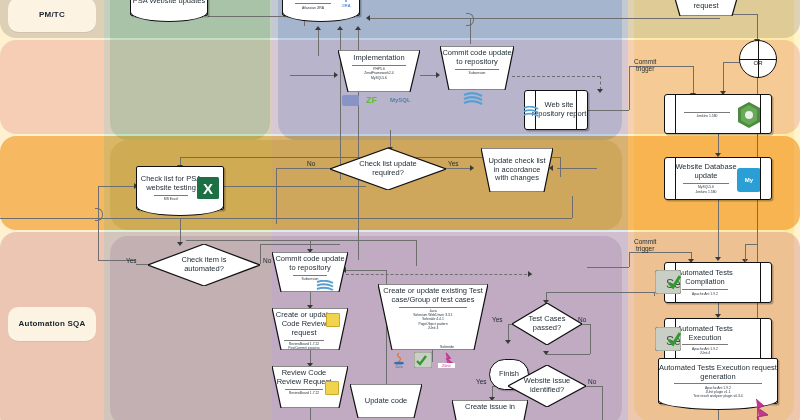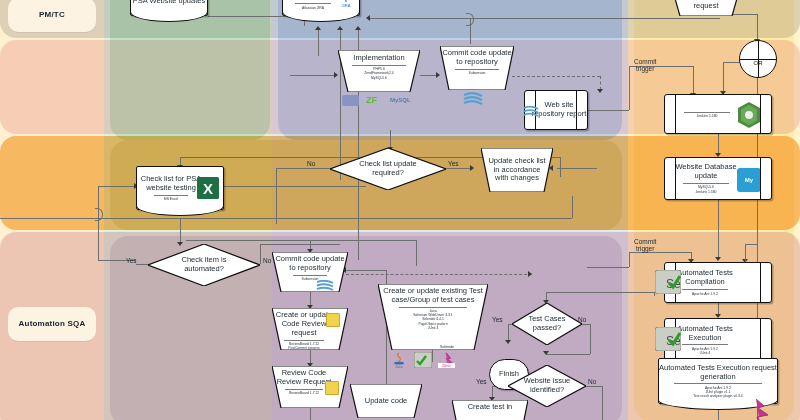--- a/index.html
+++ b/index.html
@@ -565,21 +565,21 @@
       </div>
   </div>
   <div class="edge-lbl" style="left:476px;top:378px;">Yes</div>
   <div class="edge-lbl" style="left:588px;top:378px;">No</div>
 
   <div class="trap" style="left:452px;top:400px;width:76px;height:30px;">
     <svg viewBox="0 0 76 30" preserveAspectRatio="none">
         <polygon points="0,0 76,0 70,30 6,30" fill="#fff" stroke="#111" stroke-width="1.2"></polygon>
       </svg>
     <div class="n-label" style="justify-content:flex-start;padding-top:3px;">
-        <div class="n-title">Create test in</div>
+        <div class="n-title">Create issue in</div>
       </div>
   </div>
 
   <div class="ico" style="left:738px;top:398px;width:36px;height:26px;">
     <svg viewBox="0 0 36 26" width="36" height="26">
       <path d="M18 1 l8 7 l-6 2 l10 7 l-11 2 l3 7" fill="#c0398f" stroke="#a62c7a" stroke-width="1"></path>
     </svg>
   </div>
 
   <div class="orc" style="left:739px;top:40px;width:36px;height:36px;">

